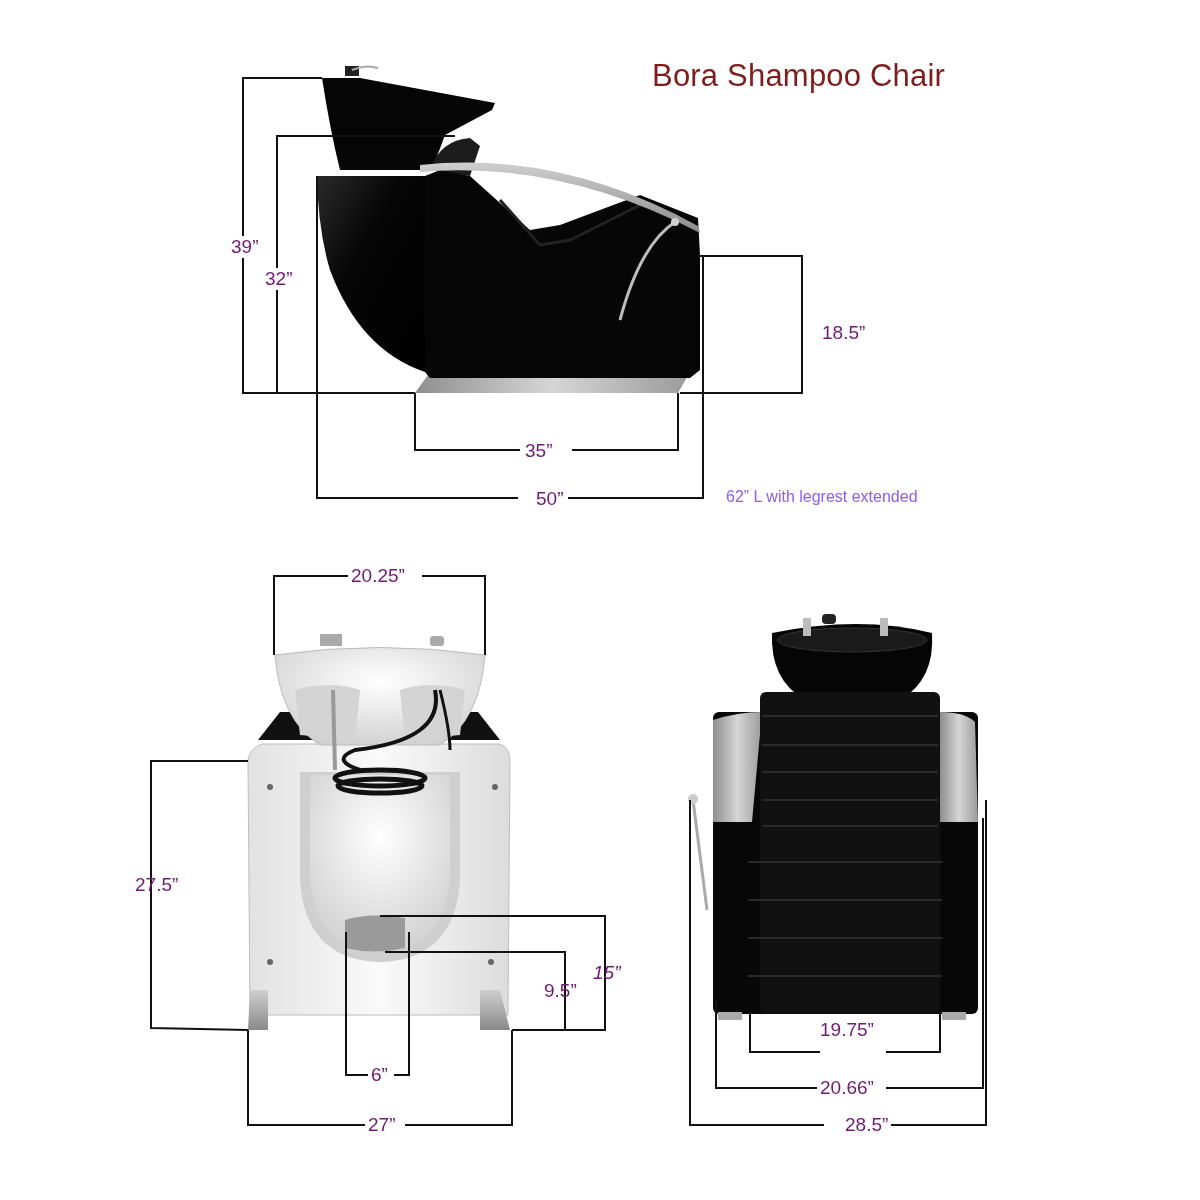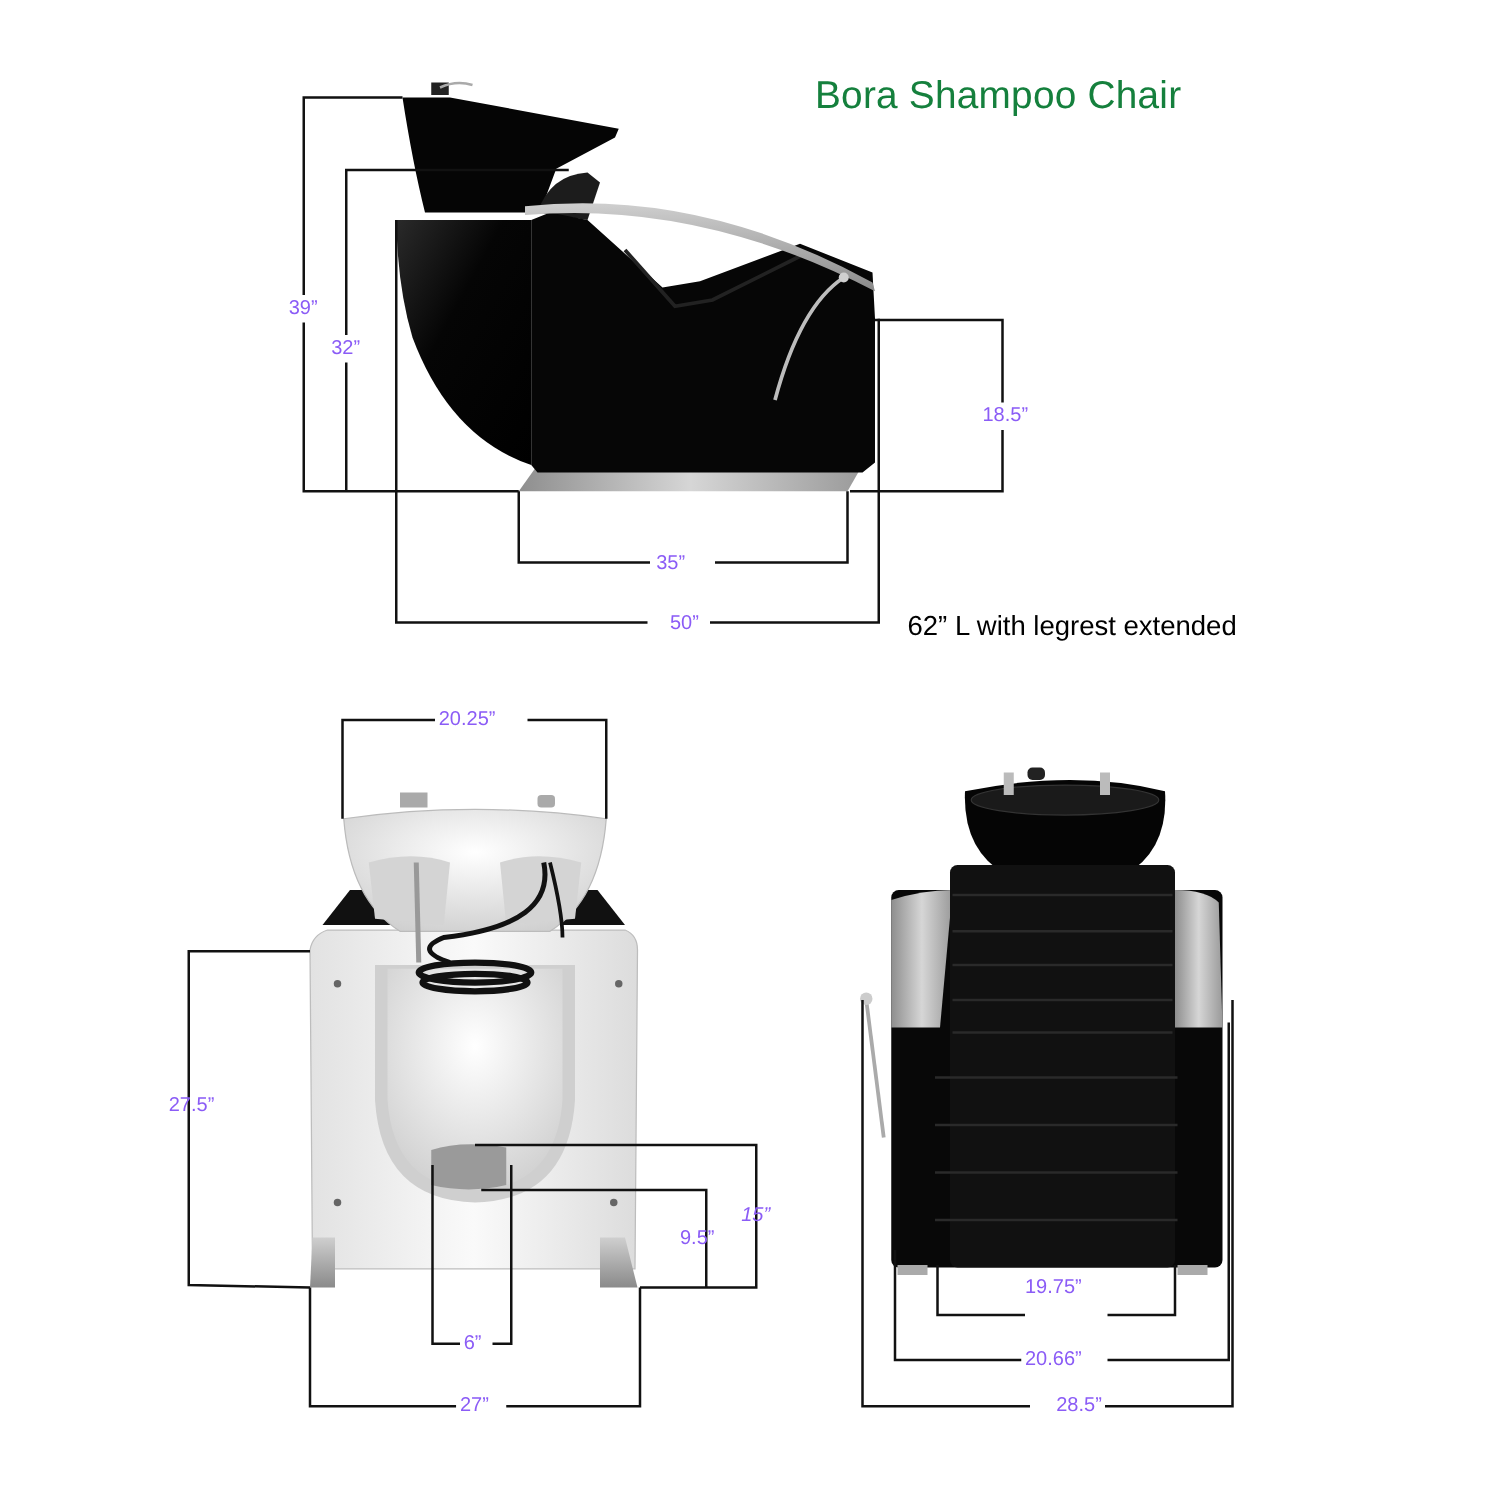--- a/index.html
+++ b/index.html
@@ -1,21 +1,21 @@
 <!DOCTYPE html>
 <html><head>
 <meta charset="utf-8">
 <style>
   html, body { margin: 0; padding: 0; background: #ffffff; }
   body { width: 1200px; height: 1200px; position: relative; overflow: hidden; font-family: "Liberation Sans", sans-serif; color: #111; }
   .canvas { position: absolute; left: 0; top: 0; width: 1200px; height: 1200px; }
-  .title { position: absolute; left: 652px; top: 58px; font-size: 31px; color: #15803d; letter-spacing: 0.2px; white-space: nowrap; }
-  .label { position: absolute; font-size: 16px; color: #8b5cf6; background: #fff; padding: 0 3px; white-space: nowrap; line-height: 22px; }
+  .title { position: absolute; left: 652px; top: 58px; font-size: 31px; color: #7f1d1d; letter-spacing: 0.2px; white-space: nowrap; }
+  .label { position: absolute; font-size: 19px; color: #701a75; background: #fff; padding: 0 3px; white-space: nowrap; line-height: 22px; }
   .label.nobg { background: transparent; }
-  .note { position: absolute; font-size: 22px; color: #000000; white-space: nowrap; }
+  .note { position: absolute; font-size: 16px; color: #8b5cf6; white-space: nowrap; }
   svg { position: absolute; left: 0; top: 0; }
 </style>
 </head>
 <body>
 
 <div class="canvas">
 
   <div class="title">Bora Shampoo Chair</div>
 
   <svg width="1200" height="1200" viewBox="0 0 1200 1200">
@@ -176,21 +176,21 @@
       <polyline points="716,1000 716,1088 820,1088"></polyline>
       <polyline points="886,1088 983,1088 983,818"></polyline>
 
       <polyline points="690,800 690,1125 824,1125"></polyline>
       <polyline points="882,1125 986,1125 986,800"></polyline>
     </g>
   </svg>
 
   <div class="label" style="left:228px; top:236px;">39”</div>
   <div class="label" style="left:262px; top:268px;">32”</div>
-  <div class="label" style="left:783px; top:322px;">18.5”</div>
+  <div class="label" style="left:819px; top:322px;">18.5”</div>
   <div class="label" style="left:522px; top:440px;">35”</div>
   <div class="label" style="left:521px; top:488px;margin-left:12px;">50”</div>
   <div class="note" style="left:726px; top:488px;">62” L with legrest extended</div>
 
   <div class="label" style="left:348px; top:565px;text-align:center;">20.25”</div>
   <div class="label nobg" style="left:132px; top:874px;">27.5”</div>
   <div class="label nobg" style="left:590px; top:962px;font-style:italic;">15”</div>
   <div class="label nobg" style="left:541px; top:980px;">9.5”</div>
   <div class="label" style="left:368px; top:1064px;">6”</div>
   <div class="label" style="left:365px; top:1114px;">27”</div>

